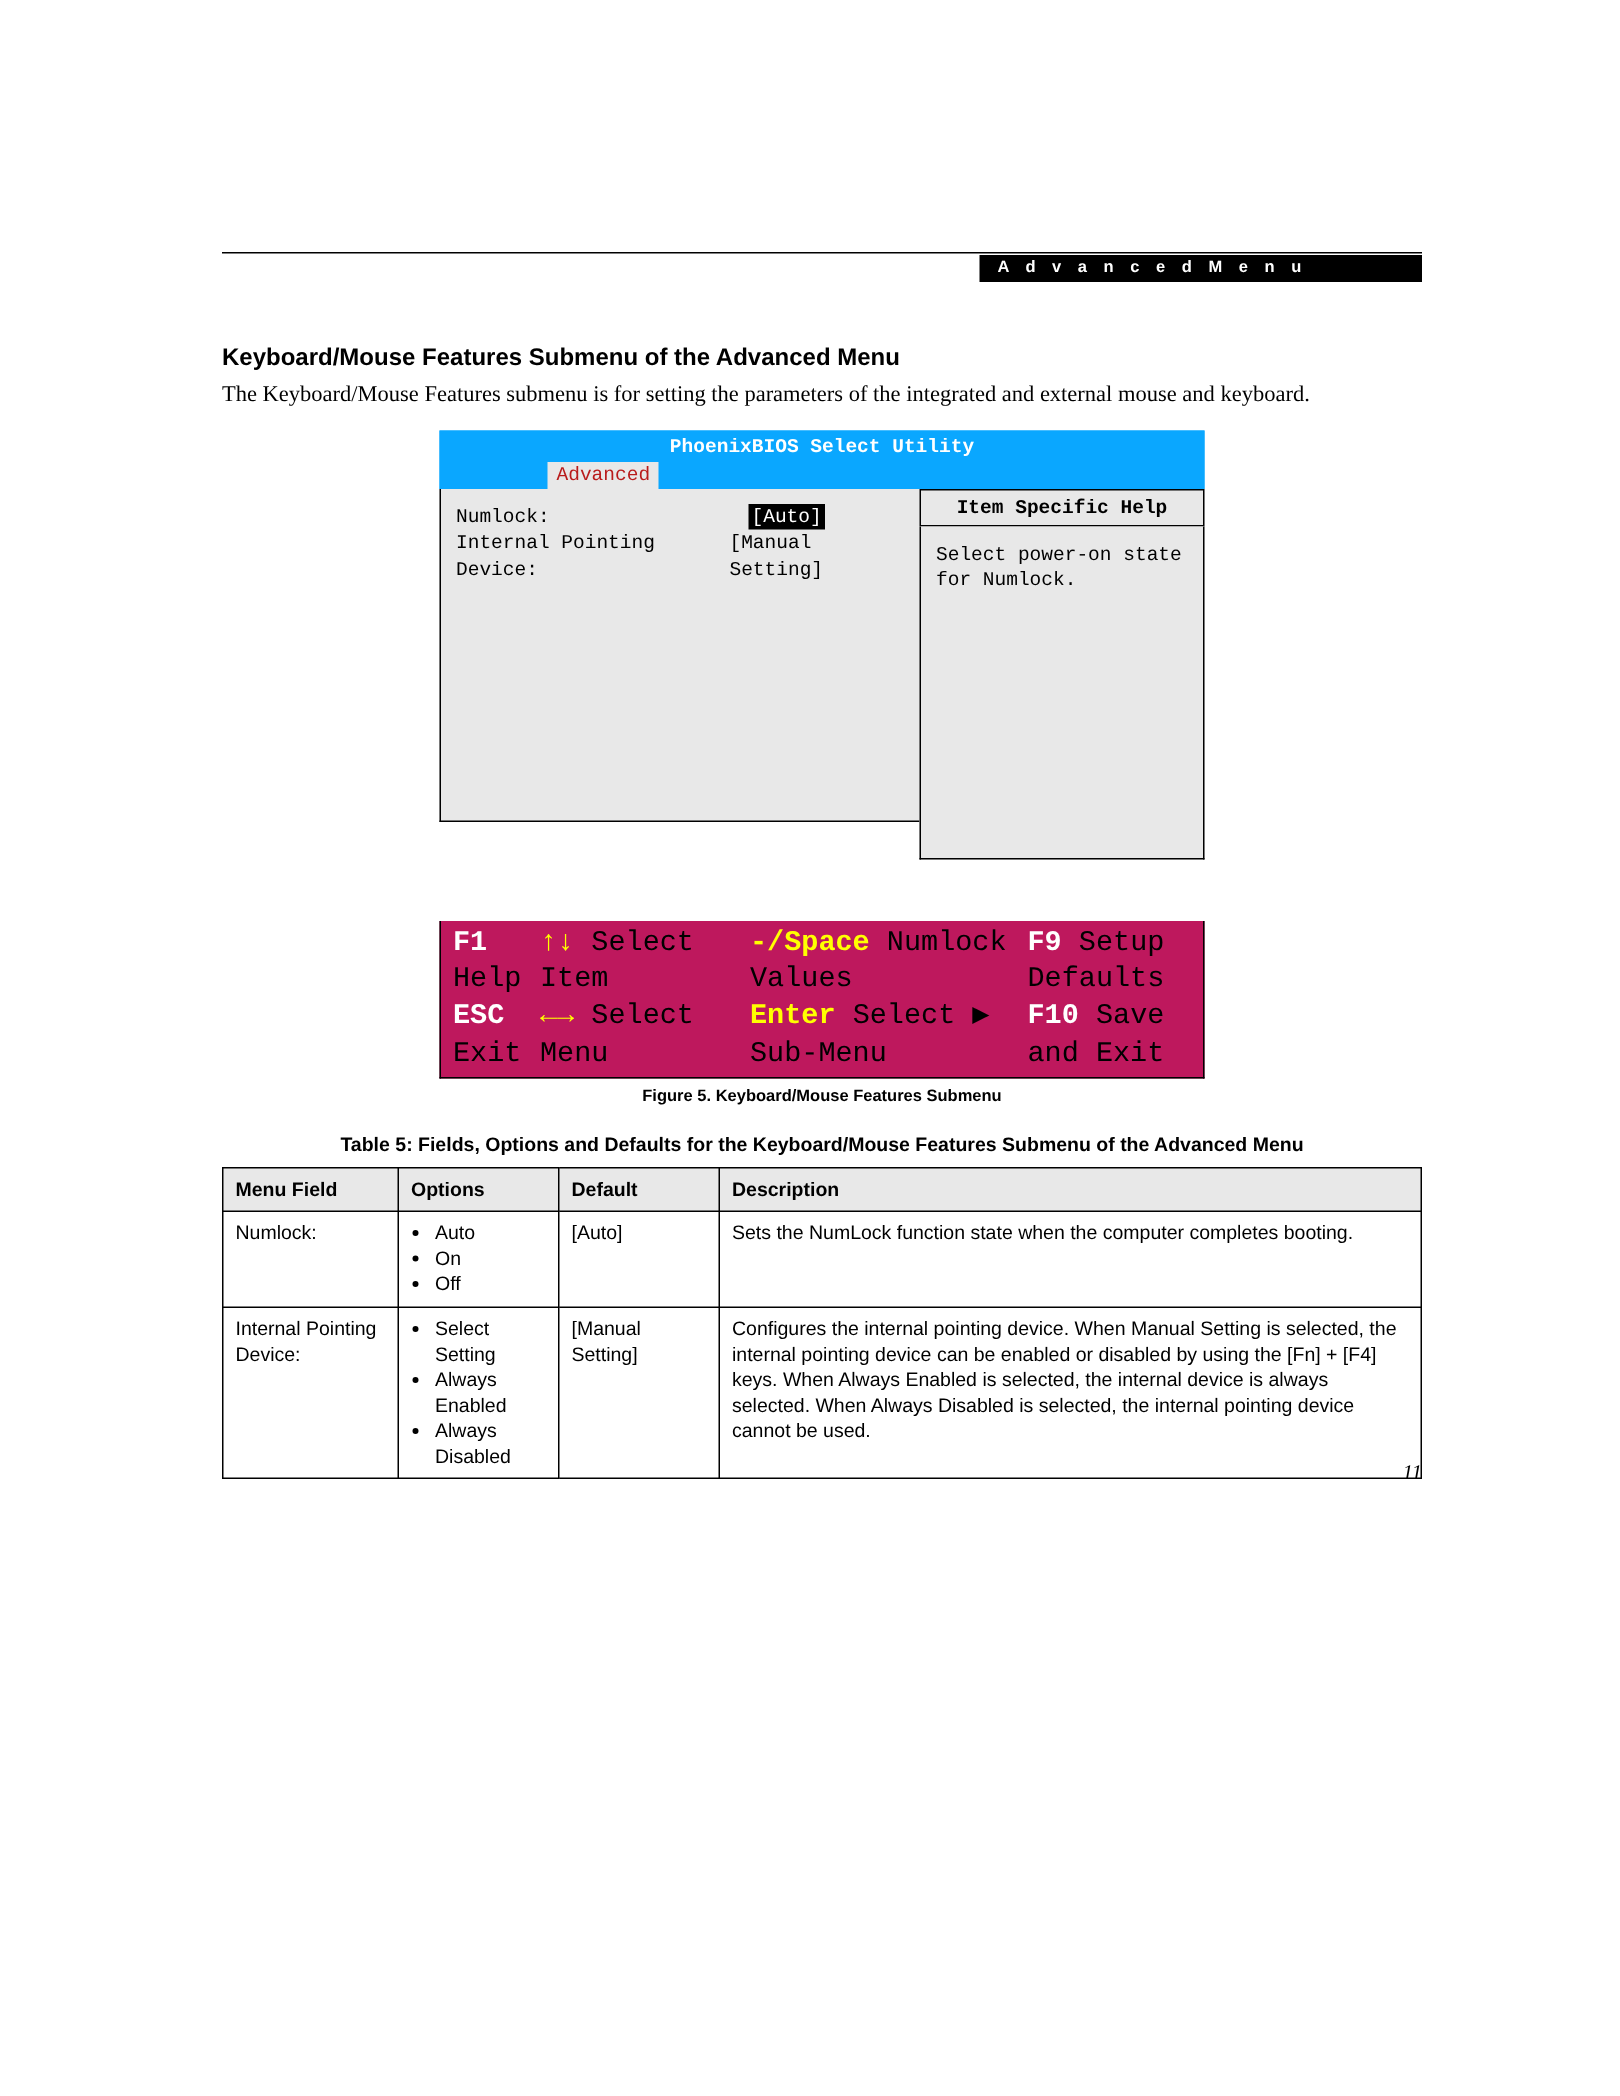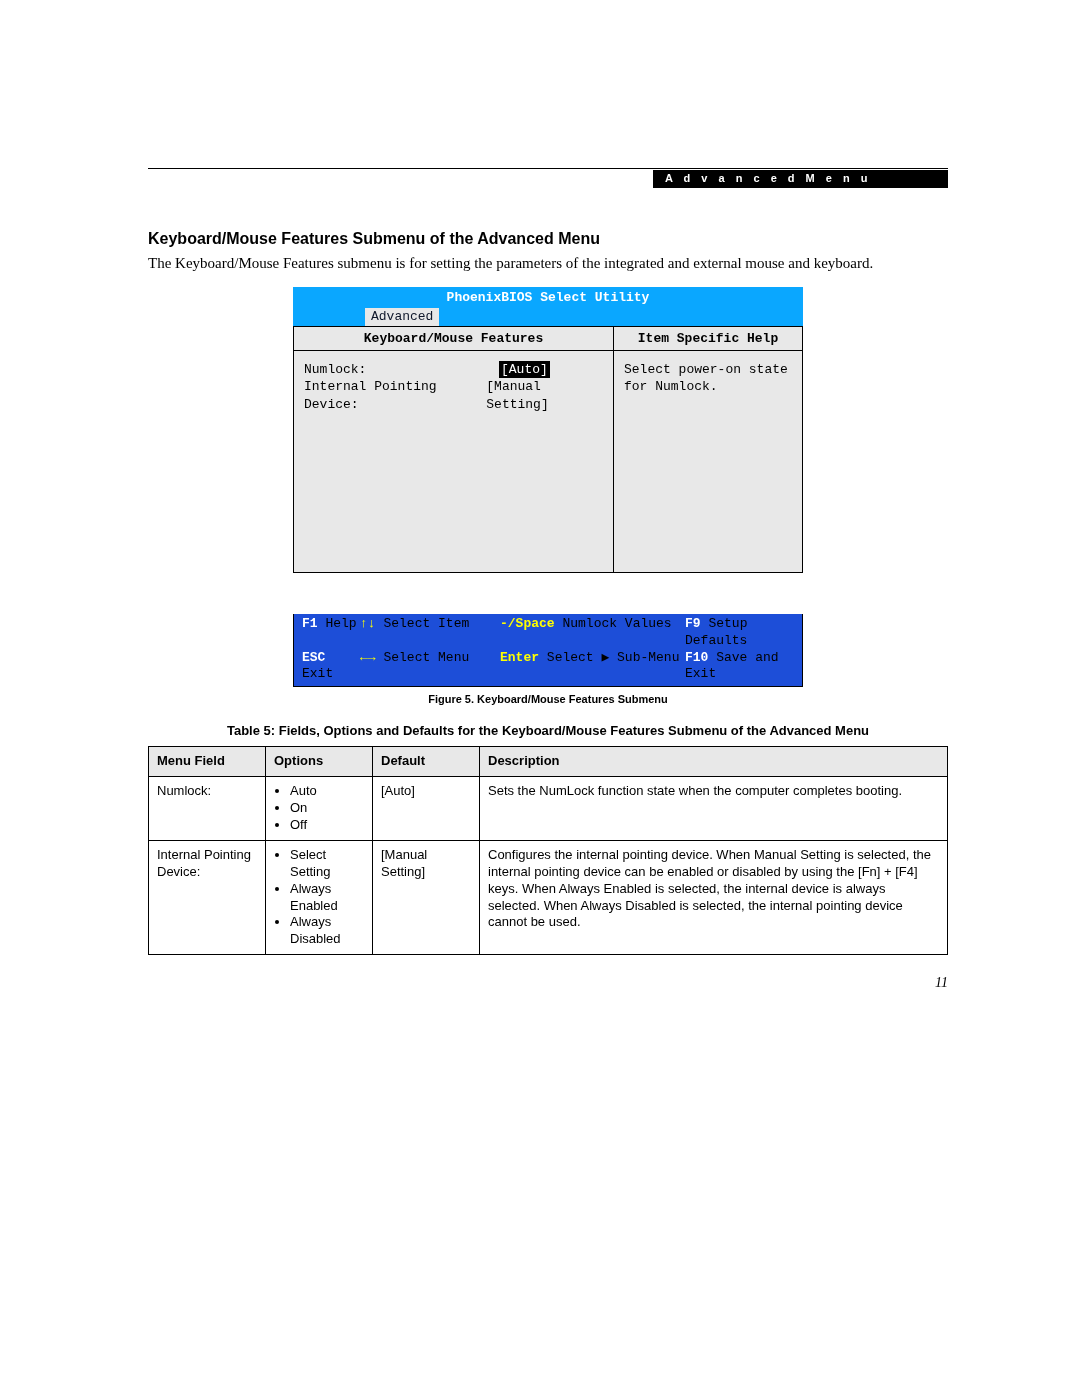--- a/index.html
+++ b/index.html
@@ -73,21 +73,21 @@
   .bios-menu-bar {
     background: #0aa7ff;
     border-left: 2px solid #0aa7ff;
     border-right: 2px solid #0aa7ff;
     padding: 0;
     height: 18px;
   }
   .bios-menu-bar span.tab {
     display: inline-block;
     background: #e8e8e8;
-    color: #0f172a;
+    color: #b91c1c;
     padding: 0 6px;
     height: 18px;
     line-height: 18px;
     margin-left: 70px;
   }
   .bios-body {
     display: flex;
     height: 288px;
   }
   .bios-left {
@@ -121,24 +121,24 @@
   .bios-left .bios-col-head { border-right: none; }
   .bios-row { display: flex; }
   .bios-label { width: 195px; }
   .bios-value {  }
   .bios-value.highlight {
     background: #000;
     color: #fff;
     padding: 0 2px;
   }
   .bios-footer {
-    background: #1d4ed8;
+    background: #be185d;
     color: #000;
     padding: 2px 8px 3px 8px;
-    font-size: 13px;
+    font-size: 19px;
     line-height: 1.3;
     border: 1px solid #000;
     border-top:none;
   }
   .bios-footer .fk { color: #fff; font-weight: bold; }
   .bios-footer .yk { color: #ffff00; font-weight: bold; }
   .bios-footer-row { display: flex; }
   .bios-footer-row > div:nth-child(1){ width:58px;}
   .bios-footer-row > div:nth-child(2){ width:140px;}
   .bios-footer-row > div:nth-child(3){ width:185px;}
@@ -199,21 +199,20 @@
   <div class="section-heading">Keyboard/Mouse Features Submenu of the Advanced Menu</div>
   <div class="intro">The Keyboard/Mouse Features submenu is for setting the parameters of the integrated and external mouse and keyboard.</div>
 
   <div class="bios-panel">
     <div class="bios-title-bar">PhoenixBIOS Select Utility</div>
     <div class="bios-menu-bar">
       <span class="tab">Advanced</span>
     </div>
     <div class="bios-body">
       <div class="bios-left">
-        <div class="bios-col-head">Keyboard/Mouse Features</div>
         <div class="bios-col-body">
           <div class="bios-row">
             <div class="bios-label">Numlock:</div>
             <div class="bios-value highlight">[Auto]</div>
           </div>
           <div class="bios-row">
             <div class="bios-label">Internal Pointing Device:</div>
             <div class="bios-value">[Manual Setting]</div>
           </div>
         </div>

